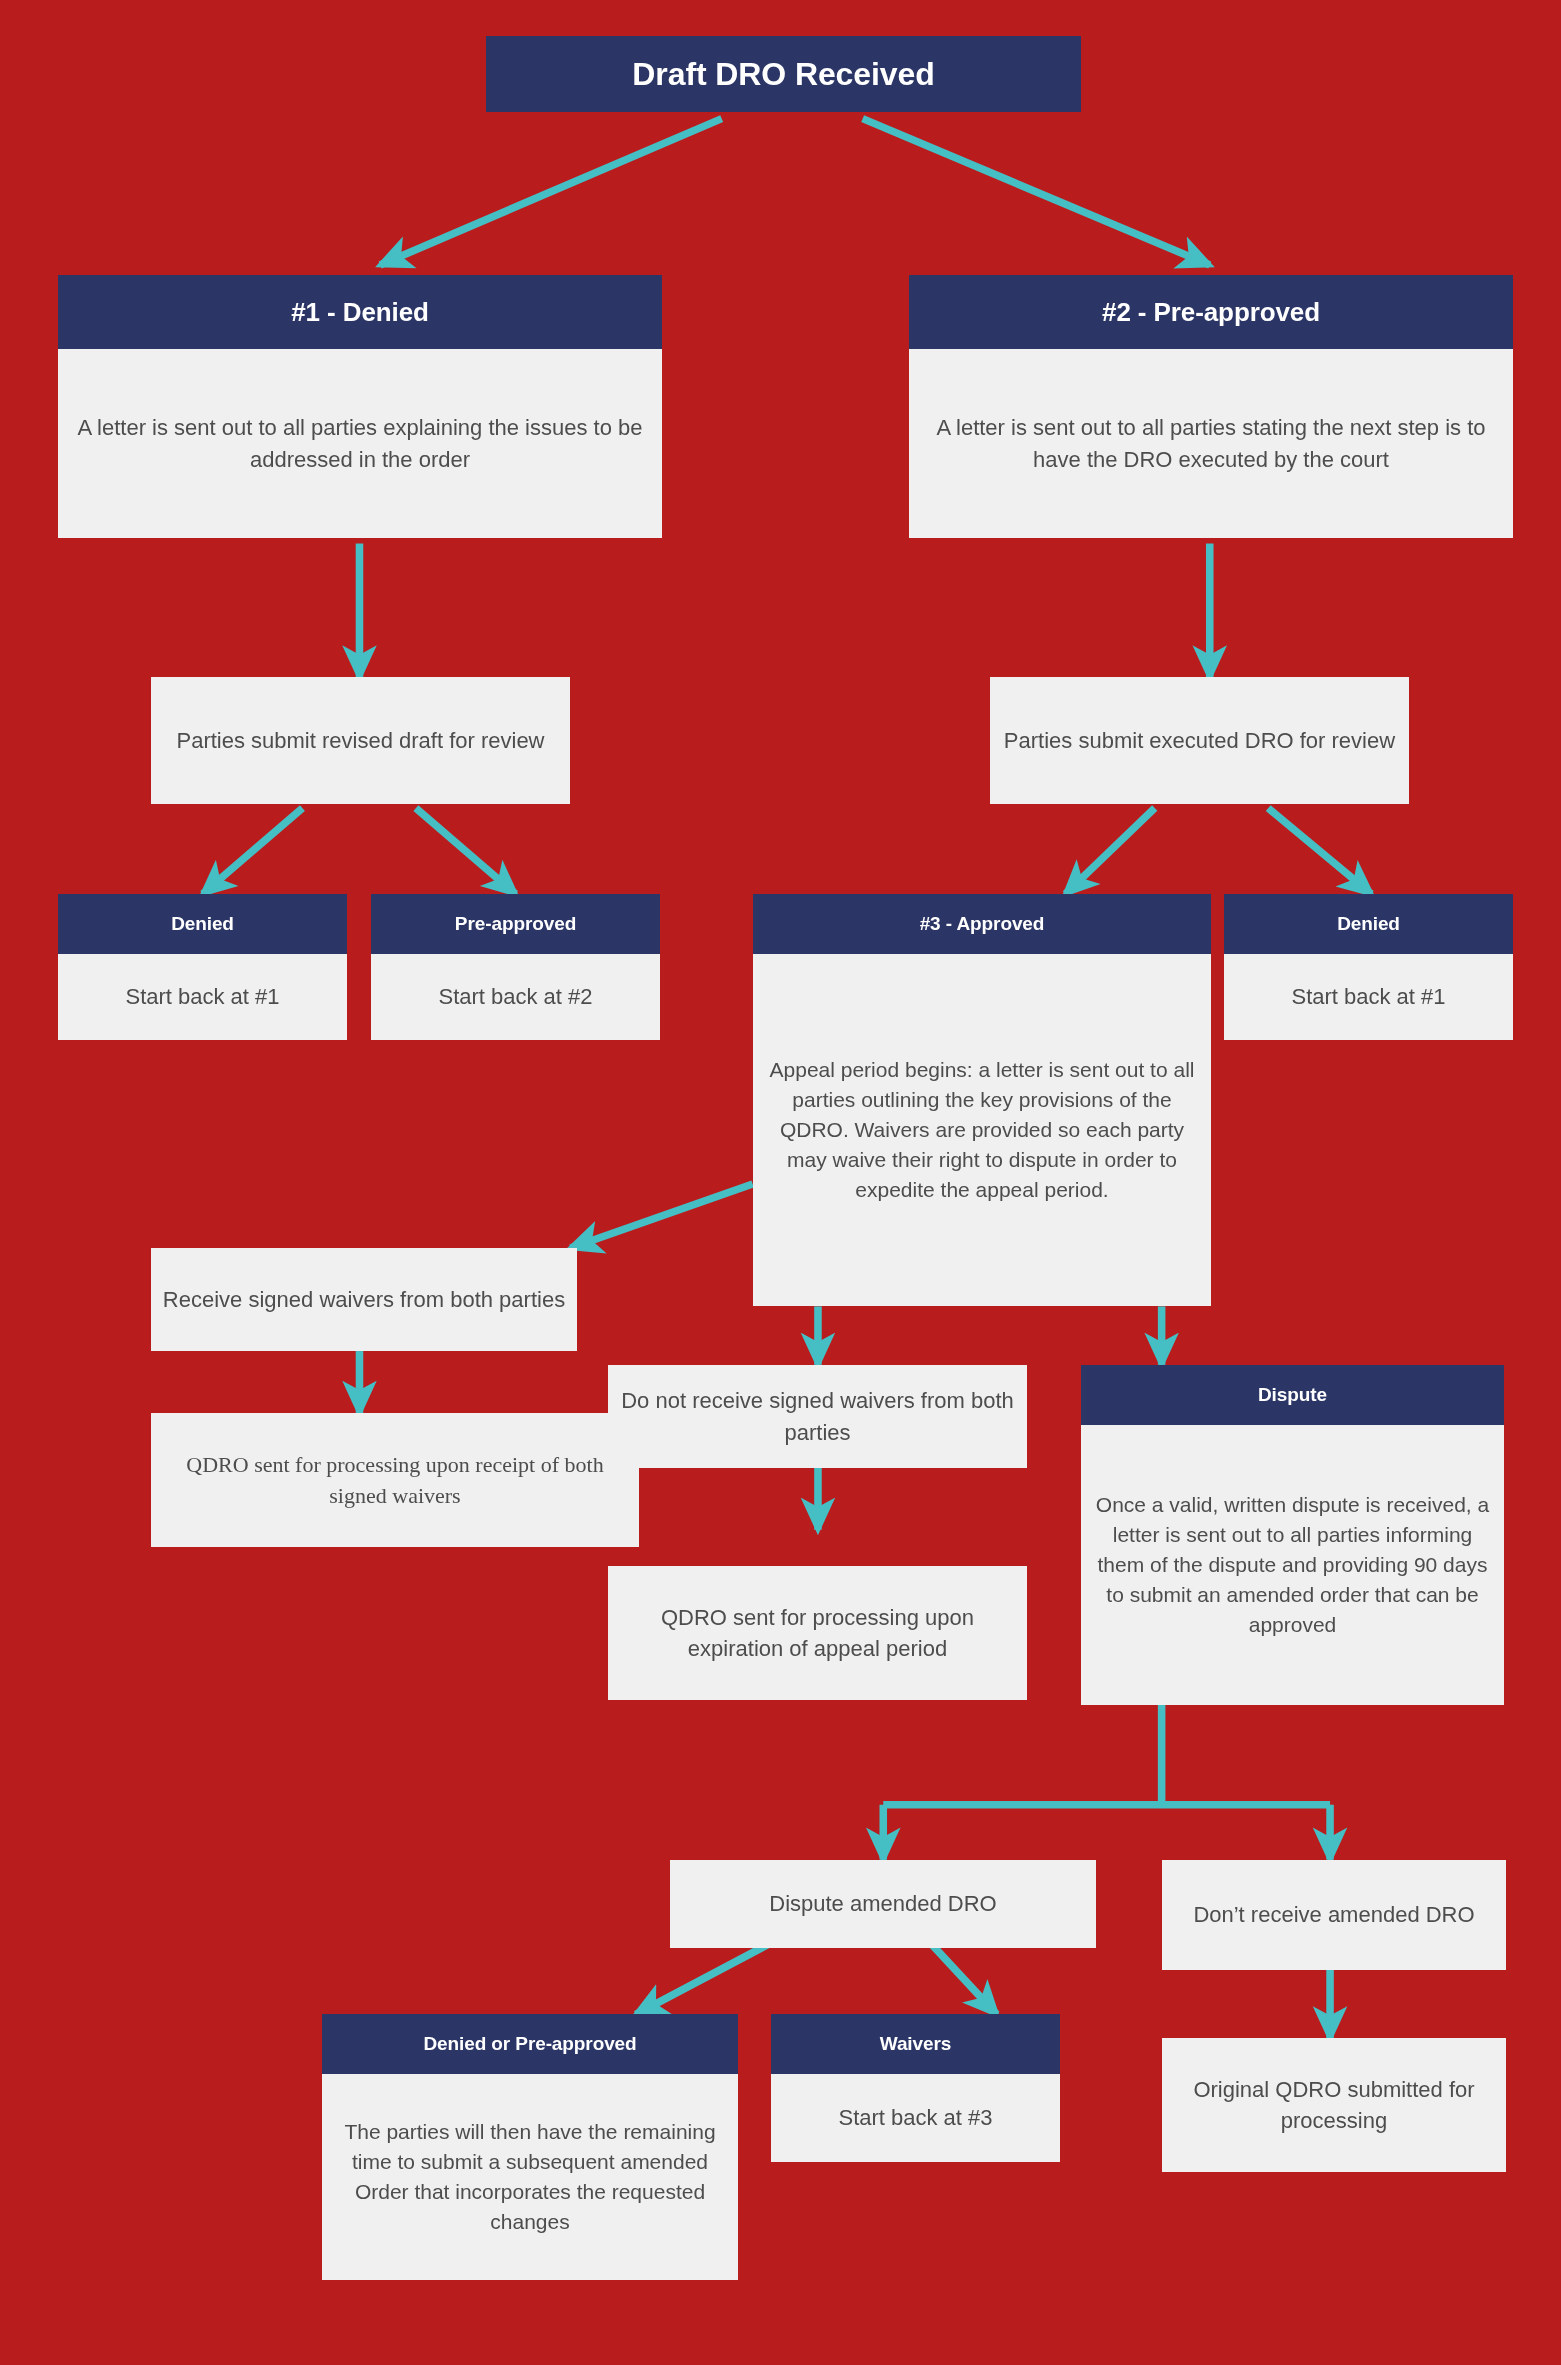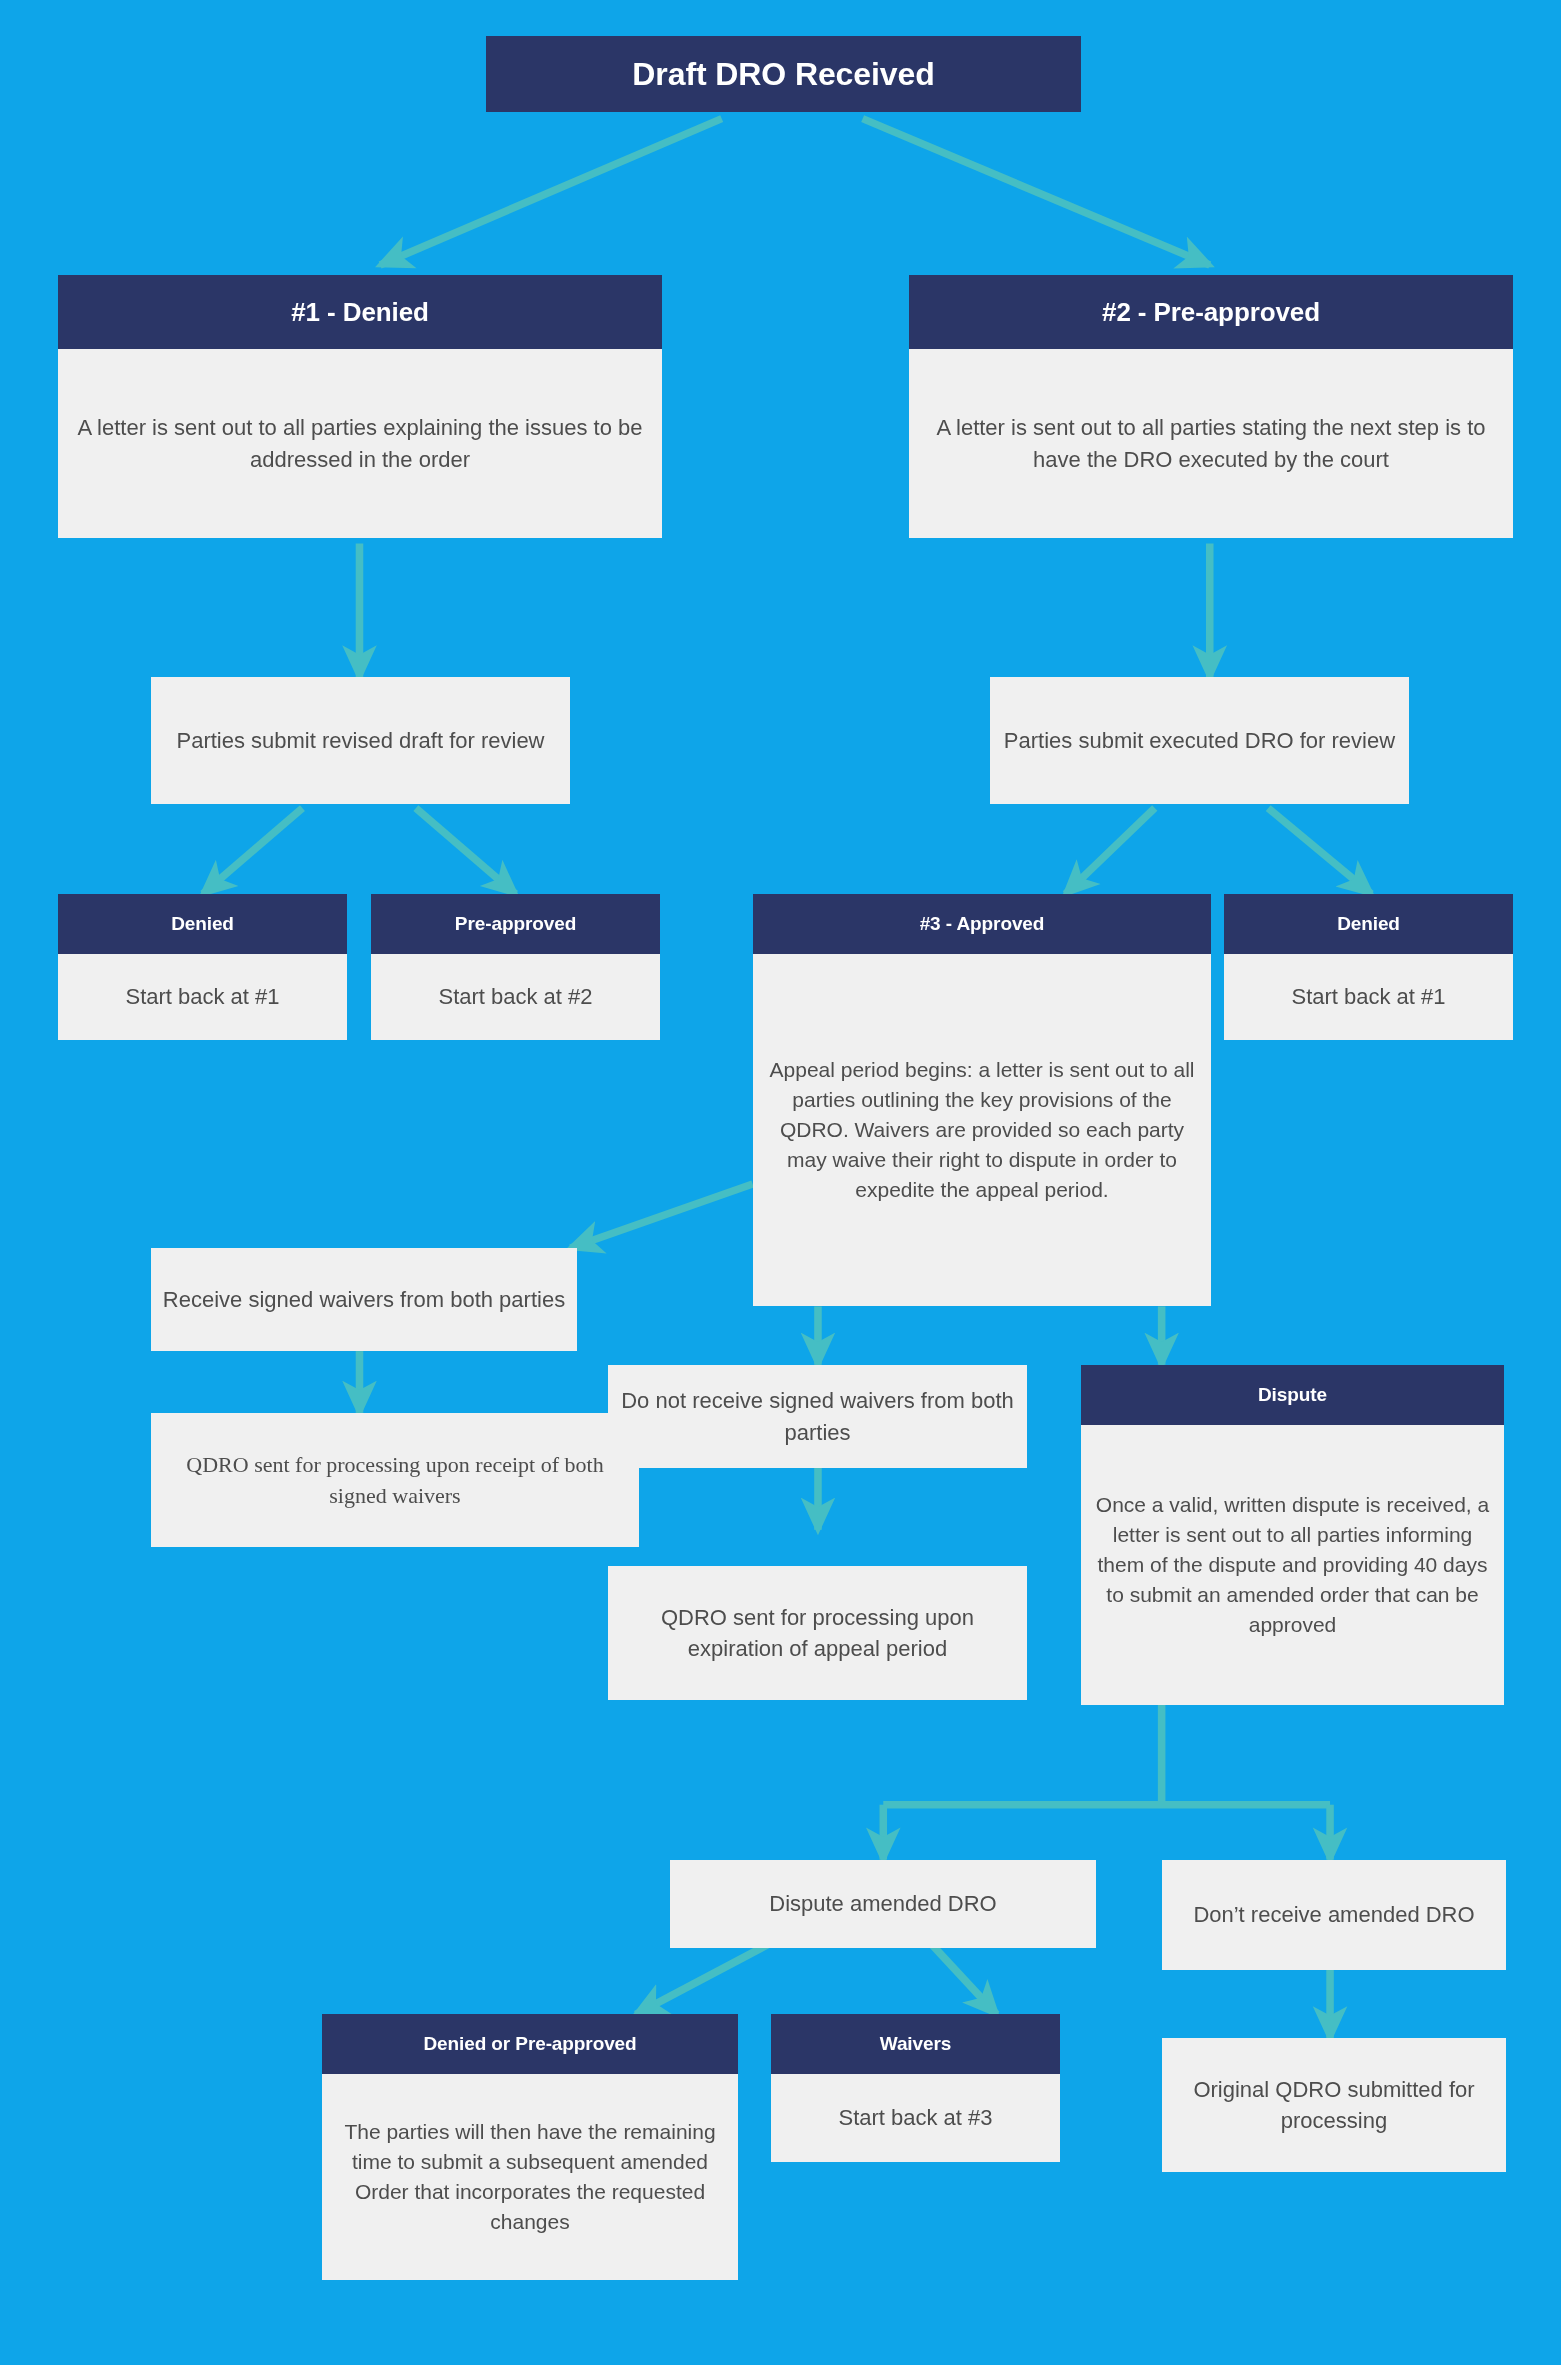--- a/index.html
+++ b/index.html
@@ -8,21 +8,21 @@
     background: #ffffff;
   }
   body {
     font-family: "Liberation Sans", sans-serif;
     -webkit-font-smoothing: antialiased;
   }
   #canvas {
     position: relative;
     width: 1561px;
     height: 2366px;
-    background: #0ea5e9;
+    background: #b91c1c;
     overflow: hidden;
   }
   #arrows {
     position: absolute;
     left: 0;
     top: 0;
     width: 1561px;
     height: 2366px;
     pointer-events: none;
   }
@@ -161,21 +161,21 @@
   <div class="node plain t-body" style="left:151px; top:1248px; width:426px; height:103px;">Receive signed waivers from both parties</div>
 
   <div class="node plain t-body" style="left:151px; top:1413px; width:488px; height:134px;font-family:Liberation Serif, serif;">QDRO sent for processing upon receipt of both signed waivers</div>
 
   <div class="node plain t-body" style="left:608px; top:1365px; width:419px; height:103px;">Do not receive signed waivers from both parties</div>
 
   <div class="node plain t-body" style="left:608px; top:1566px; width:419px; height:134px;">QDRO sent for processing upon expiration of appeal period</div>
 
   <div class="node" style="left:1081px; top:1365px; width:423px;">
     <div class="hdr t-hdr-md" style="height:60px;">Dispute</div>
-    <div class="bod t-body-sm" style="height:280px;">Once a valid, written dispute is received, a letter is sent out to all parties informing them of the dispute and providing 40 days to submit an amended order that can be approved</div>
+    <div class="bod t-body-sm" style="height:280px;">Once a valid, written dispute is received, a letter is sent out to all parties informing them of the dispute and providing 90 days to submit an amended order that can be approved</div>
   </div>
 
   <div class="node plain t-body" style="left:670px; top:1860px; width:426px; height:88px;">Dispute amended DRO</div>
 
   <div class="node plain t-body" style="left:1162px; top:1860px; width:344px; height:110px;">Don’t receive amended DRO</div>
 
   <div class="node" style="left:322px; top:2014px; width:416px;border-radius:6px;">
     <div class="hdr t-hdr-md" style="height:60px;">Denied or Pre-approved</div>
     <div class="bod t-body-sm" style="height:206px;">The parties will then have the remaining time to submit a subsequent amended Order that incorporates the requested changes</div>
   </div>

